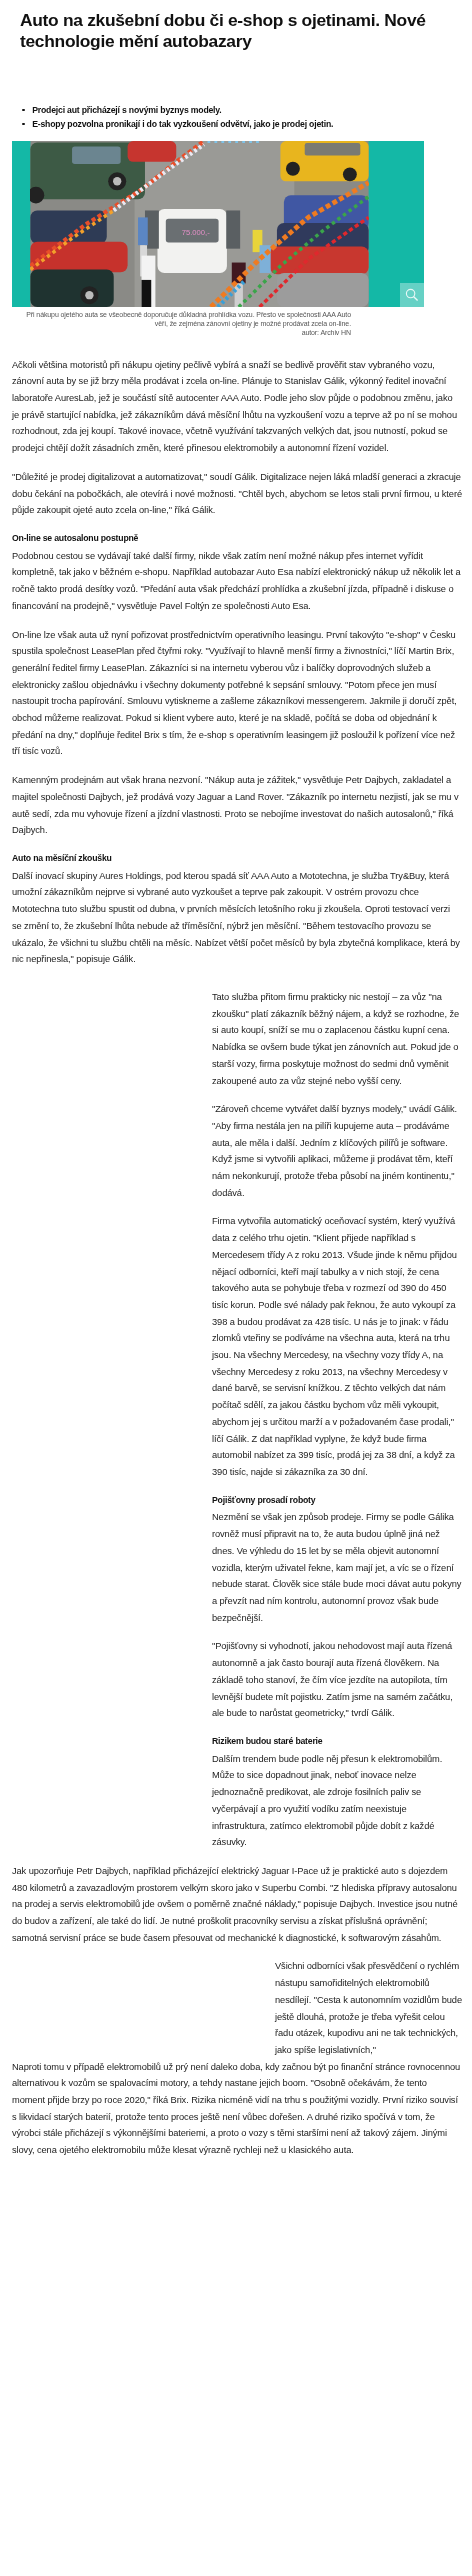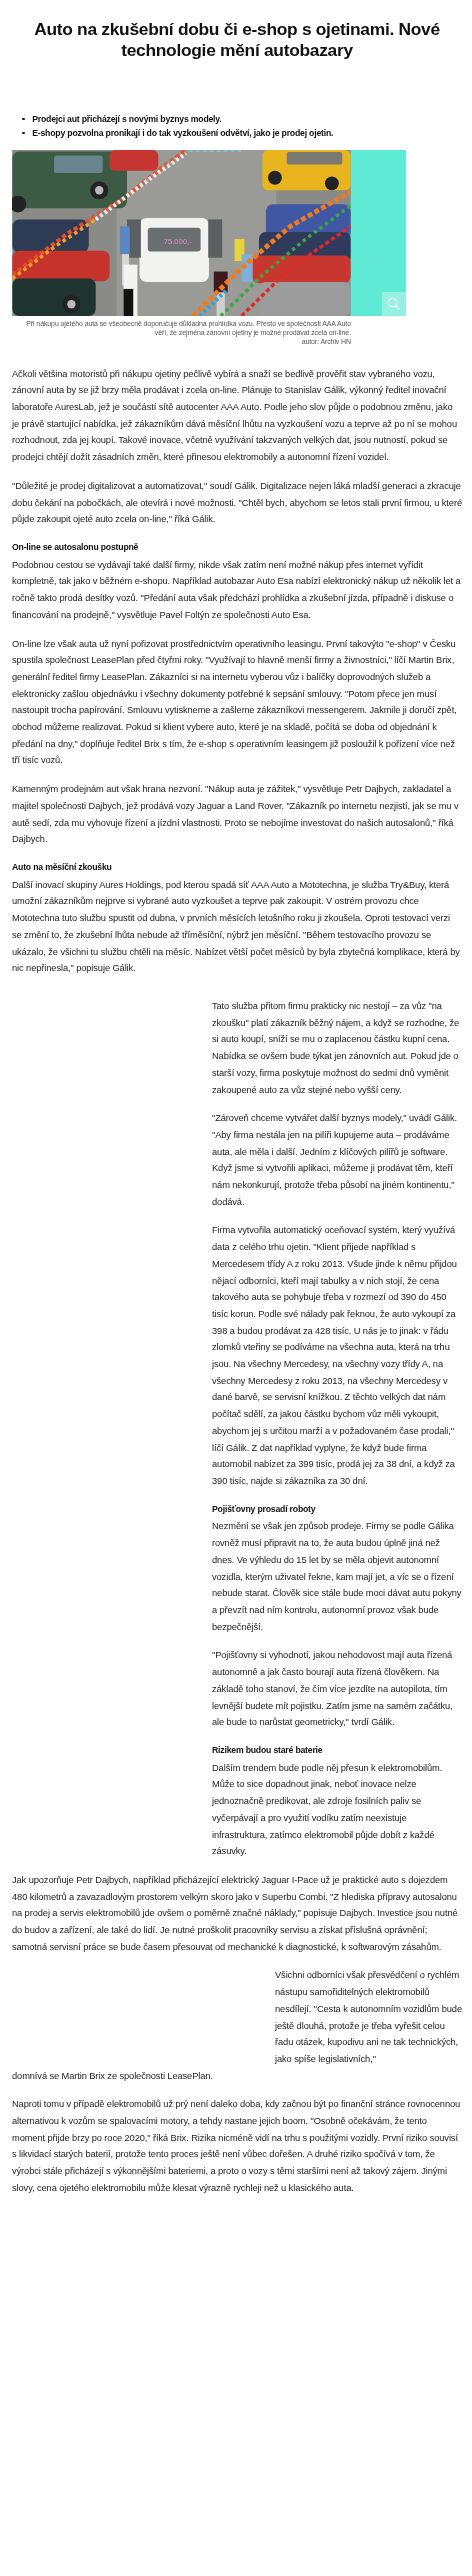--- a/index.html
+++ b/index.html
@@ -3,29 +3,28 @@
 <meta charset="utf-8">
 <style>
   html, body { margin: 0; padding: 0; background: #ffffff; }
   body {
     width: 473px;
     font-family: "Liberation Sans", "DejaVu Sans", sans-serif;
     color: #222222;
   }
   .article { padding: 0 11px 0 12px; }
   h1.title {
-    margin: 0;
-    padding-top: 19px;
+    margin: 8px;
+    padding-top: 2px;
     font-family: "Liberation Sans", sans-serif;
     font-weight: bold;
     font-size: 17.4px;
     line-height: 21px;
     color: #111;
     letter-spacing: -0.3px;
-    text-align: center;
   }
   ul.perex {
     margin: 51px 0 0 0;
     padding: 0 0 0 10.4px;
     list-style: none;
   }
   ul.perex li {
     position: relative;
     font-weight: bold;
     font-size: 8.7px;
@@ -39,21 +38,22 @@
     position: absolute;
     left: 0; top: 5.6px;
     width: 2.8px; height: 2.8px; border-radius: 50%;
     background: #111;
   }
   .figure { margin-top: 9.8px; width: 339px; }
   .photo {
     position: relative;
     width: 394px; height: 166px;
     overflow: hidden;
-    background: #5eead4;
+    background: #14b8a6;
+    padding-left: 18px;
   }
   .photo svg { display: block; }
   .zoom-btn {
     position: absolute;
     right: 0; bottom: 0;
     width: 24px; height: 24px;
     background: rgba(255,255,255,0.35);
     cursor: pointer;
   }
   .zoom-btn svg { position: absolute; left: 4.9px; top: 4.9px; }
@@ -188,17 +188,16 @@
 
     <h3 class="sub">Rizikem budou staré baterie</h3>
     <p class="body">Dalším trendem bude podle něj přesun k elektromobilům. Může to sice dopadnout jinak, neboť inovace nelze jednoznačně predikovat, ale zdroje fosilních paliv se vyčerpávají a pro využití vodíku zatím neexistuje infrastruktura, zatímco elektromobil půjde dobít z každé zásuvky.</p>
   </div>
 
   <p class="body">Jak upozorňuje Petr Dajbych, například přicházející elektrický Jaguar I-Pace už je praktické auto s dojezdem 480 kilometrů a zavazadlovým prostorem velkým skoro jako v Superbu Combi. "Z hlediska přípravy autosalonu na prodej a servis elektromobilů jde ovšem o poměrně značné náklady," popisuje Dajbych. Investice jsou nutné do budov a zařízení, ale také do lidí. Je nutné proškolit pracovníky servisu a získat příslušná oprávnění; samotná servisní práce se bude časem přesouvat od mechanické k diagnostické, k softwarovým zásahům.</p>
 
   <div class="indent-block2">
     <p class="body tight">Všichni odborníci však přesvědčení o rychlém nástupu samořiditelných elektromobilů nesdílejí. "Cesta k autonomním vozidlům bude ještě dlouhá, protože je třeba vyřešit celou řadu otázek, kupodivu ani ne tak technických, jako spíše legislativních,"</p>
   </div>
-  <p class="body">domnívá se Martin Brix ze společnosti LeasePlan.</p>
   <p class="body">Naproti tomu v případě elektromobilů už prý není daleko doba, kdy začnou být po finanční stránce rovnocennou alternativou k vozům se spalovacími motory, a tehdy nastane jejich boom. "Osobně očekávám, že tento moment přijde brzy po roce 2020," říká Brix. Rizika nicméně vidí na trhu s použitými vozidly. První riziko souvisí s likvidací starých baterií, protože tento proces ještě není vůbec dořešen. A druhé riziko spočívá v tom, že výrobci stále přicházejí s výkonnějšími bateriemi, a proto o vozy s těmi staršími není až takový zájem. Jinými slovy, cena ojetého elektromobilu může klesat výrazně rychleji než u klasického auta.</p>
 
 </div>
 
 
 </body></html>

